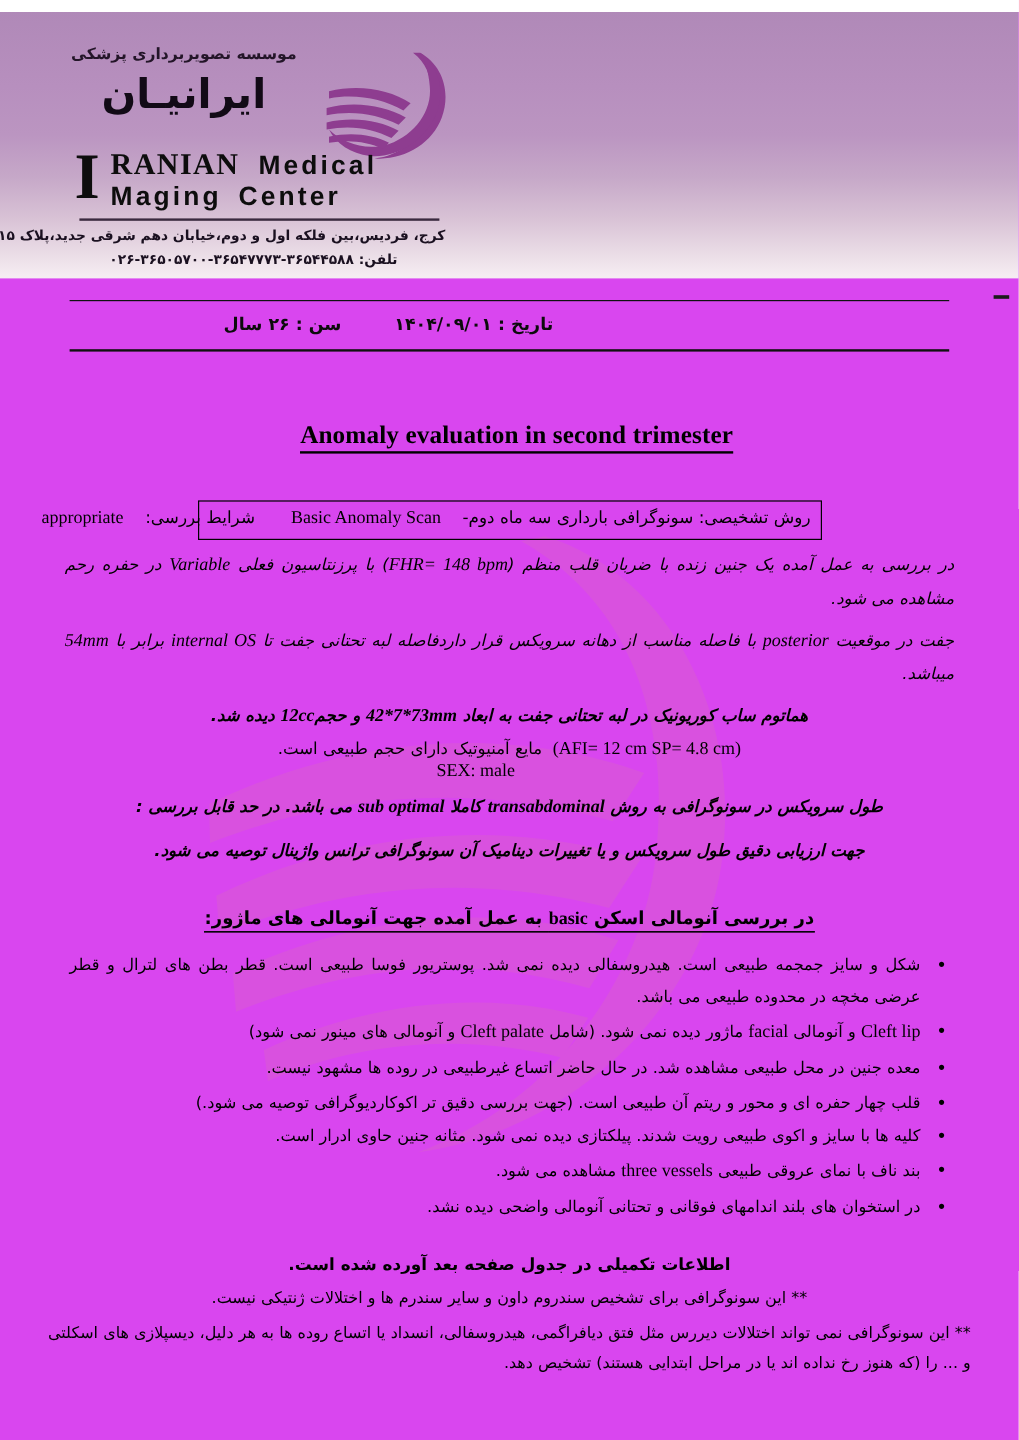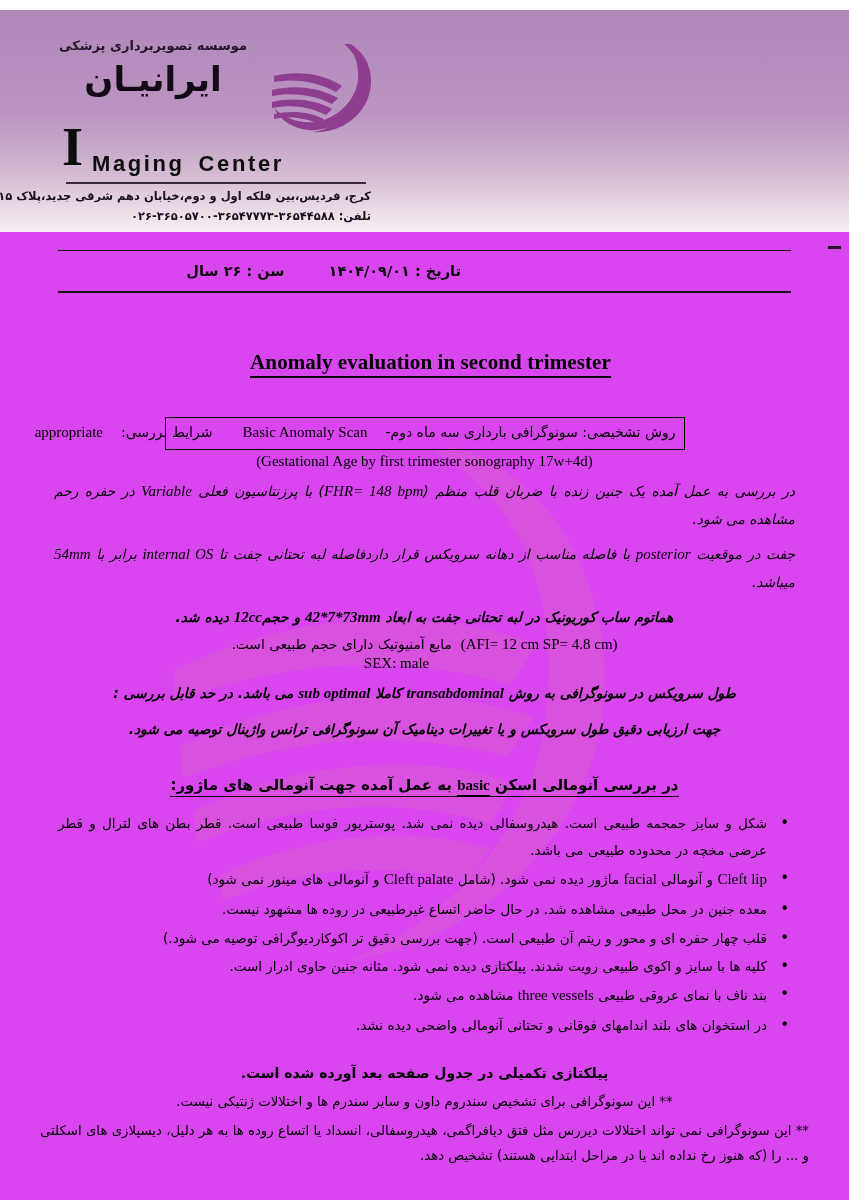--- a/index.html
+++ b/index.html
@@ -132,20 +132,21 @@
     top: 172px;
     width: 300px;
     height: 2px;
     background: #3a2a3f;
   }
   .addr {
     position: absolute;
     right: 478px;
     top: 176px;
     width: 320px;
+    text-align: center;
     direction: rtl;
     font-size: 11.5px;
     font-weight: 700;
     color: #1a1020;
     line-height: 1.75;
     white-space: nowrap;
   }
 
   
   .watermark {
@@ -366,20 +367,21 @@
         <path d="M12 76 C 30 72, 48 74, 62 81 L 57 86 C 44 80, 28 78, 12 81 Z" fill="#8e3d90"></path>
       </svg>
 
       <div class="brand-fa">
         <div class="brand-fa-sub">موسسه تصویربرداری پزشکی</div>
         <div class="brand-fa-main">ایرانیـان</div>
       </div>
 
       <div class="brand-en">
         <span class="brand-bigI">I</span>
+        <span class="brand-line1"><span>RANIAN</span><span class="soft">Medical</span></span>
         <span class="brand-line2"><span>Maging</span><span class="gap">Center</span></span>
       </div>
 
       <div class="brand-rule"></div>
 
       <div class="addr">
         <div>کرج، فردیس،بین فلکه اول و دوم،خیابان دهم شرقی جدید،پلاک ۱۵</div>
         <div>تلفن: ۳۶۵۴۴۵۸۸-۳۶۵۴۷۷۷۳-۳۶۵۰۵۷۰۰-۰۲۶</div>
       </div>
 
@@ -406,21 +408,20 @@
   </div>
 
   <div class="body-area">
 
     <h1 class="doc-title"><span>Anomaly evaluation in second trimester</span></h1>
 
     <div class="scan-box">
       <span>روش تشخیصی: سونوگرافی بارداری سه ماه دوم-</span><span class="sp2">&nbsp;</span><span class="lt">Basic Anomaly Scan</span><span class="sp">&nbsp;</span><span>شرایط بررسی:</span><span class="sp2">&nbsp;</span><span class="lt">appropriate</span>
     </div>
 
-    <div class="ga-line">(Gestational Age by first trimester sonography 17w+4d)</div>
 
     <p class="para"><span>در بررسی به عمل آمده یک جنین زنده با ضربان قلب منظم (</span><span class="lt">FHR= 148 bpm</span><span>) با پرزنتاسیون فعلی </span><span class="lt">Variable</span><span> در حفره رحم مشاهده می شود.</span></p>
 
     <p class="para"><span>جفت در موقعیت </span><span class="lt">posterior</span><span> با فاصله مناسب از دهانه سرویکس قرار داردفاصله لبه تحتانی جفت تا </span><span class="lt">internal OS</span><span> برابر با </span><span class="lt">54mm</span><span> میباشد.</span></p>
 
     <p class="para bold center"><span>هماتوم ساب کوریونیک در  لبه تحتانی  جفت به ابعاد </span><span class="lt-b">42*7*73mm</span><span> و حجم</span><span class="lt-b">12cc</span><span> دیده شد.</span></p>
 
     <div class="amnio-row"><span class="lt">(AFI= 12  cm    SP=  4.8 cm)</span>&nbsp;&nbsp;<span>مایع آمنیوتیک دارای حجم طبیعی است.</span></div>
 
     <div class="sex-line">SEX: male</div>
@@ -435,21 +436,21 @@
     <ul class="findings">
       <li><span>شکل و سایز جمجمه طبیعی است. هیدروسفالی دیده نمی شد. پوستریور فوسا طبیعی است. قطر بطن های لترال و قطر عرضی مخچه در محدوده طبیعی می باشد.</span></li>
       <li class="ralign"><span class="lt">Cleft lip</span><span> و آنومالی </span><span class="lt">facial</span><span> ماژور دیده نمی شود. (شامل </span><span class="lt">Cleft palate</span><span> و آنومالی های مینور نمی شود)</span></li>
       <li class="ralign"><span>معده جنین در محل طبیعی مشاهده شد. در حال حاضر اتساع غیرطبیعی در روده ها مشهود نیست.</span></li>
       <li class="ralign"><span>قلب چهار حفره ای و محور و ریتم آن طبیعی است. (جهت بررسی دقیق تر اکوکاردیوگرافی توصیه می شود.)</span></li>
       <li class="ralign"><span>کلیه ها با سایز و اکوی طبیعی رویت شدند. پیلکتازی دیده نمی شود. مثانه جنین حاوی ادرار است.</span></li>
       <li class="ralign"><span>بند ناف با نمای عروقی طبیعی </span><span class="lt">three vessels</span><span> مشاهده می شود.</span></li>
       <li class="ralign"><span>در استخوان های بلند اندامهای فوقانی و تحتانی آنومالی واضحی دیده نشد.</span></li>
     </ul>
 
-    <div class="note-bold">پیلکتازی تکمیلی در جدول صفحه بعد آورده شده است.</div>
+    <div class="note-bold">اطلاعات تکمیلی در جدول صفحه بعد آورده شده است.</div>
 
     <div class="footnotes">
       <p class="c">** این سونوگرافی برای تشخیص سندروم داون و سایر سندرم ها و اختلالات ژنتیکی نیست.</p>
       <p>** این سونوگرافی نمی تواند اختلالات دیررس مثل فتق دیافراگمی، هیدروسفالی، انسداد یا اتساع روده ها به هر دلیل، دیسپلازی های اسکلتی و ... را (که هنوز رخ نداده اند یا در مراحل ابتدایی هستند) تشخیص دهد.</p>
 
     </div>
 
   </div>
 </div>
 

